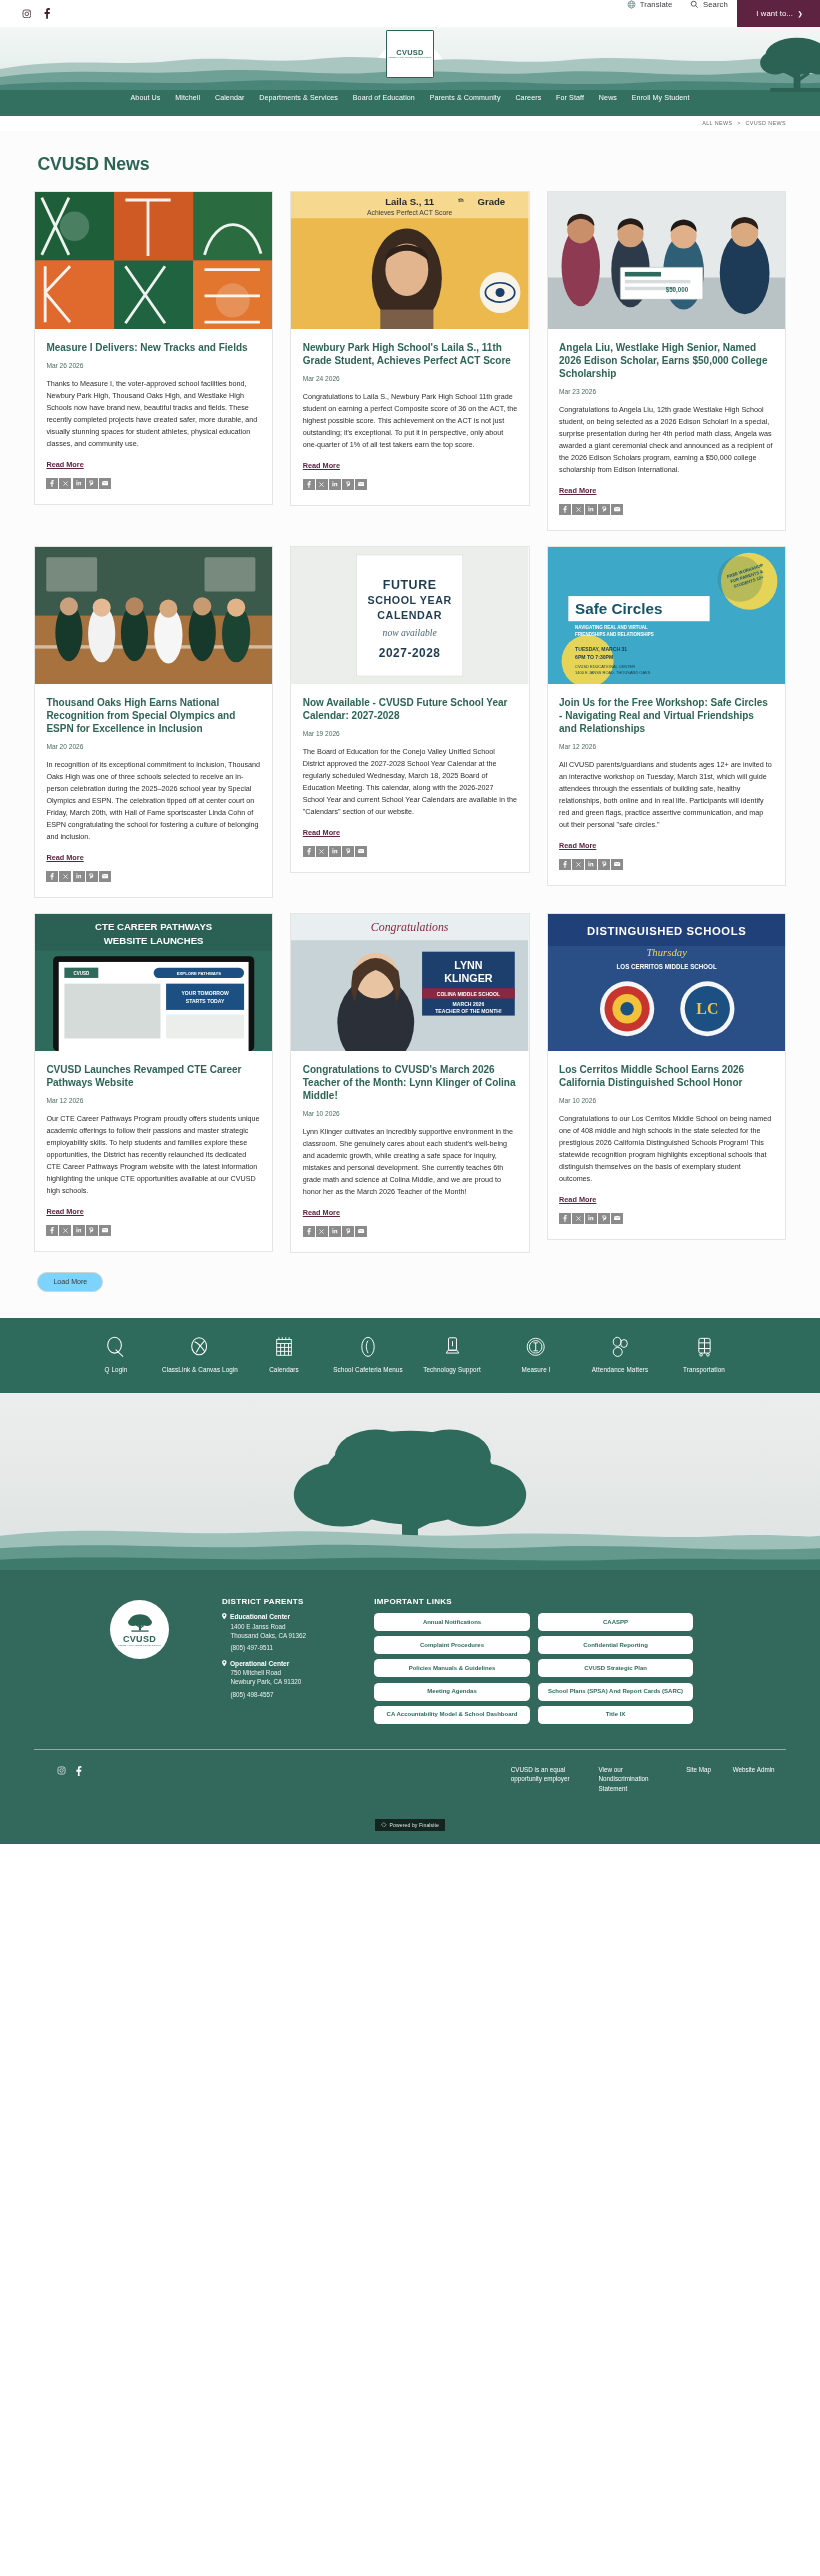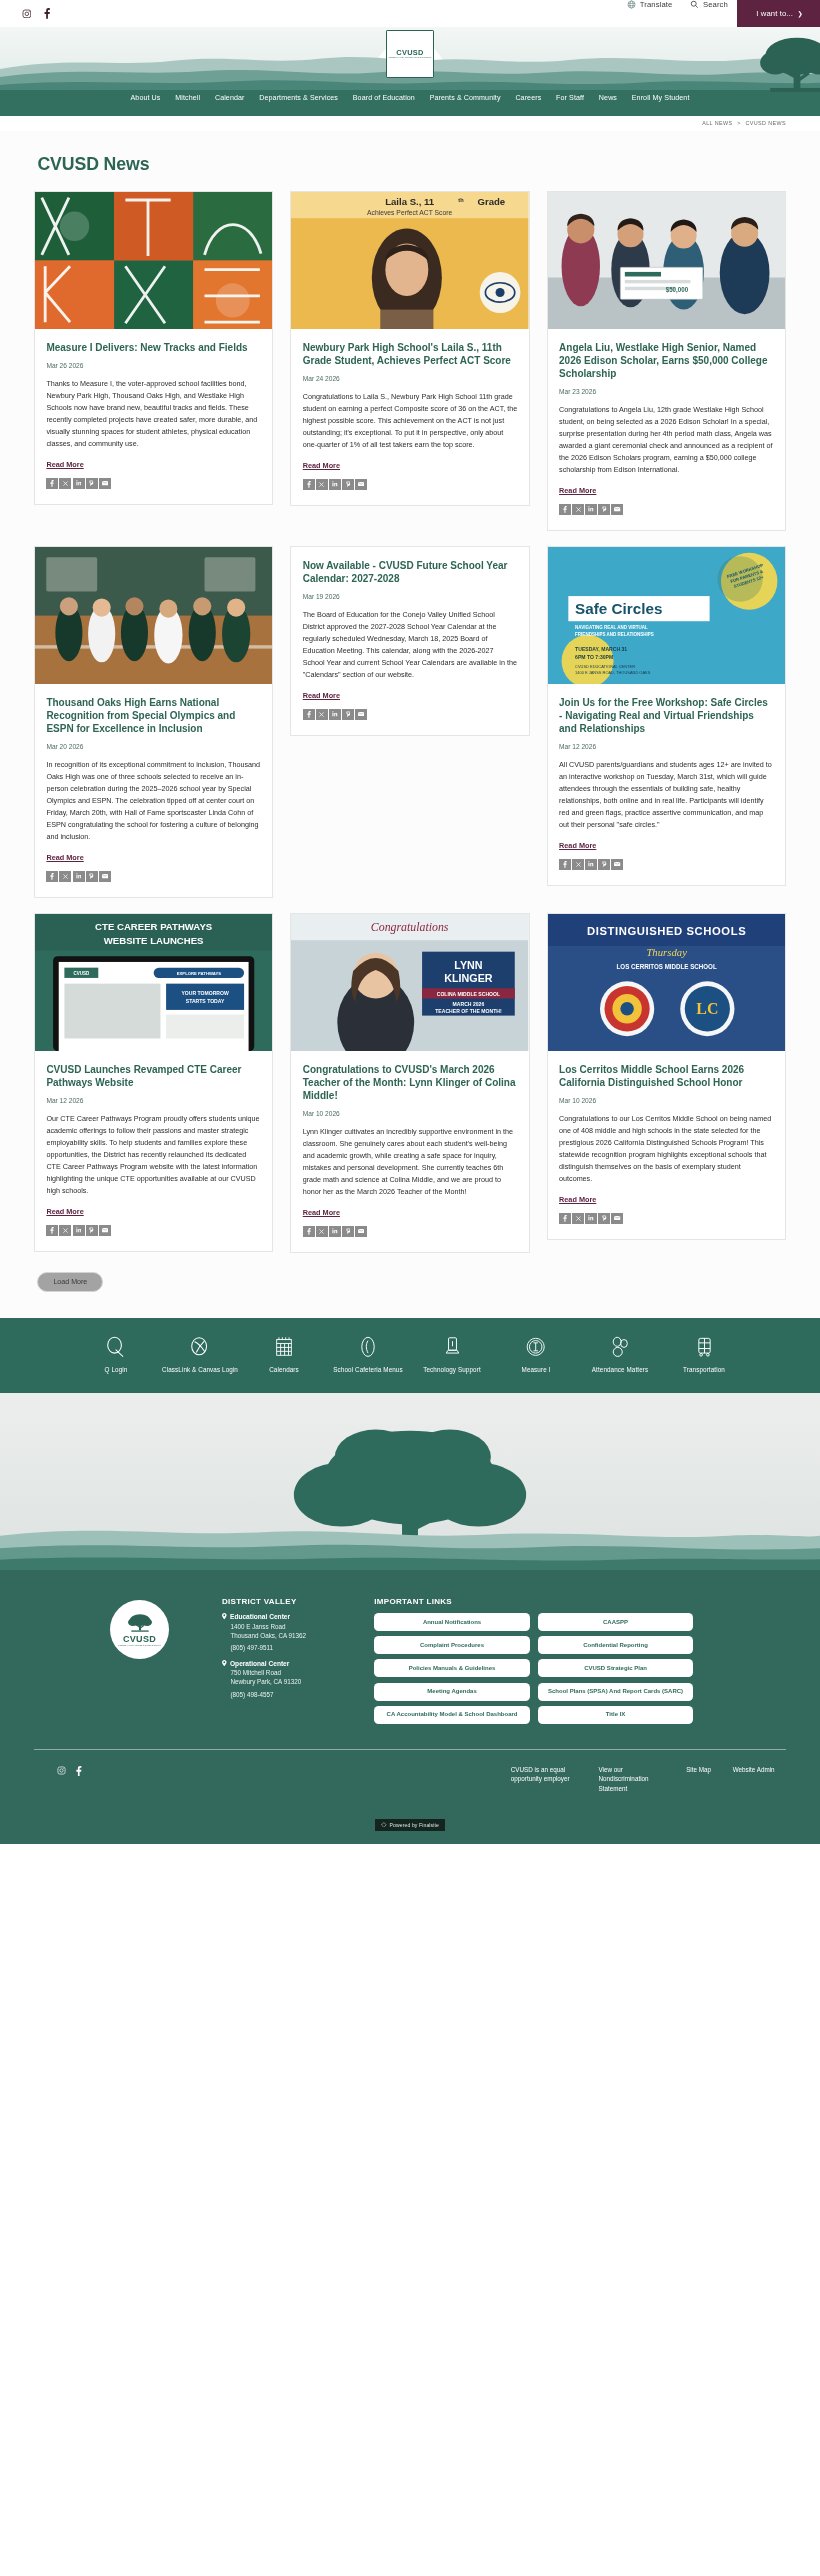--- a/index.html
+++ b/index.html
@@ -108,21 +108,21 @@
   }
   .share-row { display: flex; gap: 1.1px; margin-top: 9px; }
   .share-btn {
     width: 12px; height: 10.8px; background: #8b8b8b; display: flex;
     align-items: center; justify-content: center; cursor: pointer;
   }
   .share-btn svg { display:block; }
 
   .loadmore-wrap { display: flex; padding: 19.4px 0 0 3.4px; }
   .loadmore {
-    background: #a3a3a3; border: 0.6px solid #cfd5d3; border-radius: 11.4px;
+    background: #7dd3fc; border: 0.6px solid #cfd5d3; border-radius: 11.4px;
     padding: 5.1px 15px; font-size: 7.1px; color: #3a3a3a; cursor: pointer;
   }
 
   
   .quicklinks {
     background: #2f6b5c; padding: 17px 0 19.4px 0;
     display: flex; justify-content: center; gap: 0;
   }
   .ql-item {
     width: 84px; display: flex; flex-direction: column; align-items: center;
@@ -544,20 +544,31 @@
             <span class="share-btn">
                 <svg width="6.3" height="4.6" viewBox="0 0 16 12" fill="#fff">
                   <path d="M0 1.2V11h16V1.2L8 6.6 0 1.2zM0 0l8 5.3L16 0H0z"></path>
                 </svg>
               </span>
           </div>
         </div>
       </article>
 
       <article class="news-card">
+        <div class="card-img">
+          <svg viewBox="0 0 420 240" preserveAspectRatio="none">
+            <rect width="420" height="240" fill="#eceeec"></rect>
+            <rect x="116" y="14" width="188" height="212" fill="#ffffff" stroke="#d9dcda"></rect>
+            <text x="210" y="74" font-family="Liberation Sans, sans-serif" font-size="22" font-weight="700" fill="#1f3b52" text-anchor="middle" letter-spacing="1">FUTURE</text>
+            <text x="210" y="100" font-family="Liberation Sans, sans-serif" font-size="19" font-weight="700" fill="#1f3b52" text-anchor="middle" letter-spacing="1">SCHOOL YEAR</text>
+            <text x="210" y="126" font-family="Liberation Sans, sans-serif" font-size="19" font-weight="700" fill="#1f3b52" text-anchor="middle" letter-spacing="1">CALENDAR</text>
+            <text x="210" y="156" font-family="Liberation Serif, serif" font-size="17" font-style="italic" fill="#4c6479" text-anchor="middle">now available</text>
+            <text x="210" y="192" font-family="Liberation Sans, sans-serif" font-size="21" font-weight="700" fill="#1f3b52" text-anchor="middle" letter-spacing="1">2027-2028</text>
+          </svg>
+        </div>
         <div class="card-body">
           <h2 class="card-title">Now Available - CVUSD Future School Year Calendar: 2027-2028</h2>
           <div class="card-date">Mar 19 2026</div>
           <p class="card-text">The Board of Education for the Conejo Valley Unified School District approved the 2027-2028 School Year Calendar at the regularly scheduled Wednesday, March 18, 2025 Board of Education Meeting. This calendar, along with the 2026-2027 School Year and current School Year Calendars are available in the "Calendars" section of our website.</p>
           <a class="read-more">Read More</a>
           <div class="share-row">
             <span class="share-btn">
                 <svg width="4" height="6.8" viewBox="0 0 12 22" fill="#fff">
                   <path d="M7.6 22V12.1h3.3l.5-3.9H7.6V5.8c0-1.1.3-1.9 1.9-1.9h2V.4C11.2.3 10 .2 8.7.2 5.9.2 4 1.9 4 5.1v3.1H.7v3.9H4V22h3.6z"></path>
                 </svg>
@@ -940,21 +951,21 @@
           <rect x="22" y="21" width="4" height="13" fill="#2c6254"></rect>
           <path d="M24 28 L17 24 M24 30 L31 25" stroke="#2c6254" stroke-width="2" fill="none"></path>
           <rect x="8" y="34" width="32" height="2.4" fill="#2c6254"></rect>
         </svg>
         <div class="logo-word">CVUSD</div>
         <div class="logo-sub">CONEJO VALLEY UNIFIED SCHOOL DISTRICT</div>
       </div>
     </div>
 
     <div class="foot-col-offices">
-      <div class="foot-h">DISTRICT VALLEY</div>
+      <div class="foot-h">DISTRICT PARENTS</div>
 
       <div class="office">
         <div class="office-name">
           <span>
             <svg width="4.6" height="6.3" viewBox="0 0 10 14" fill="#fff">
                 <path d="M5 0C2.2 0 0 2.2 0 5c0 3.7 5 9 5 9s5-5.3 5-9c0-2.8-2.2-5-5-5zm0 7a2 2 0 110-4 2 2 0 010 4z"></path>
               </svg>
           </span>
           <span>Educational Center</span>
         </div>

